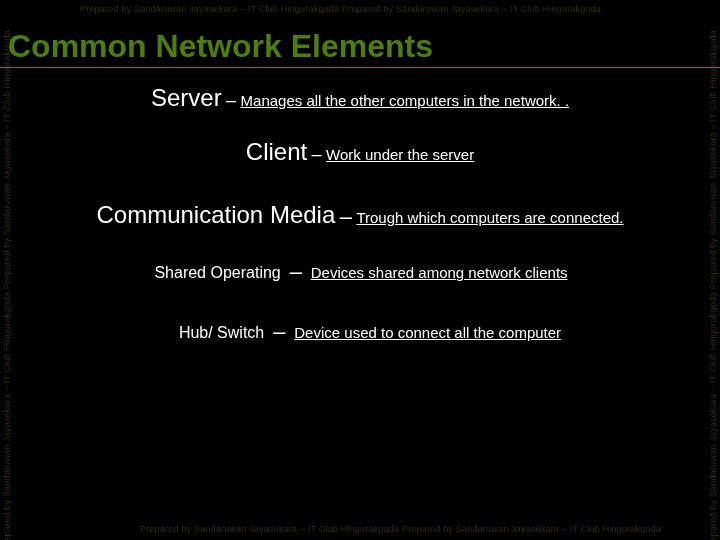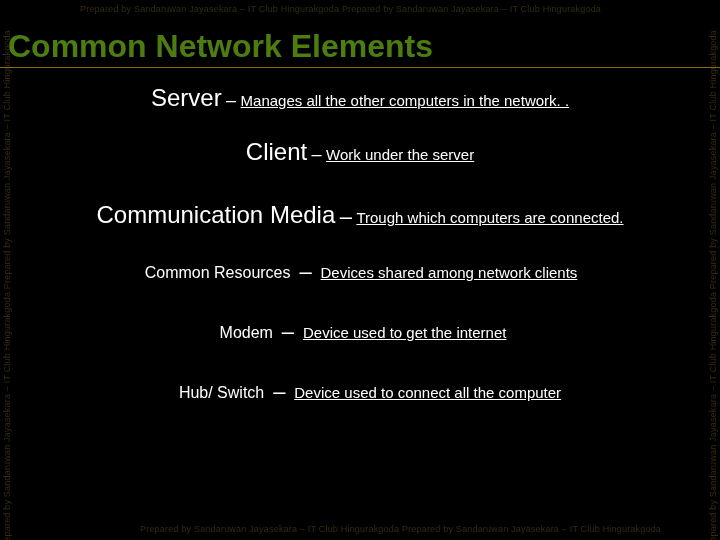--- a/index.html
+++ b/index.html
@@ -109,30 +109,25 @@
   </div>
 
   <div class="row row3">
     <span class="term">Communication Media</span>
     <span class="dash-lg">–</span>
     <span class="desc">Trough which computers are connected.</span>
   </div>
 
 
   <div class="row row5">
-    <span class="term-sm">Common Resources</span>
+    <span class="term-sm">Shared Operating</span>
     &nbsp;<span class="dash-lg">–</span>&nbsp;
     <span class="desc">Devices shared among network clients</span>
   </div>
 
-  <div class="row row6">
-    <span class="term-sm">Modem</span>
-    &nbsp;<span class="dash-lg">–</span>&nbsp;
-    <span class="desc">Device used to get the internet</span>
-  </div>
 
   <div class="row row7">
     <span class="term-sm">Hub/ Switch</span>
     &nbsp;<span class="dash-lg">–</span>&nbsp;
     <span class="desc">Device used to connect all the computer</span>
   </div>
 
 </div>
 
 </body></html>

